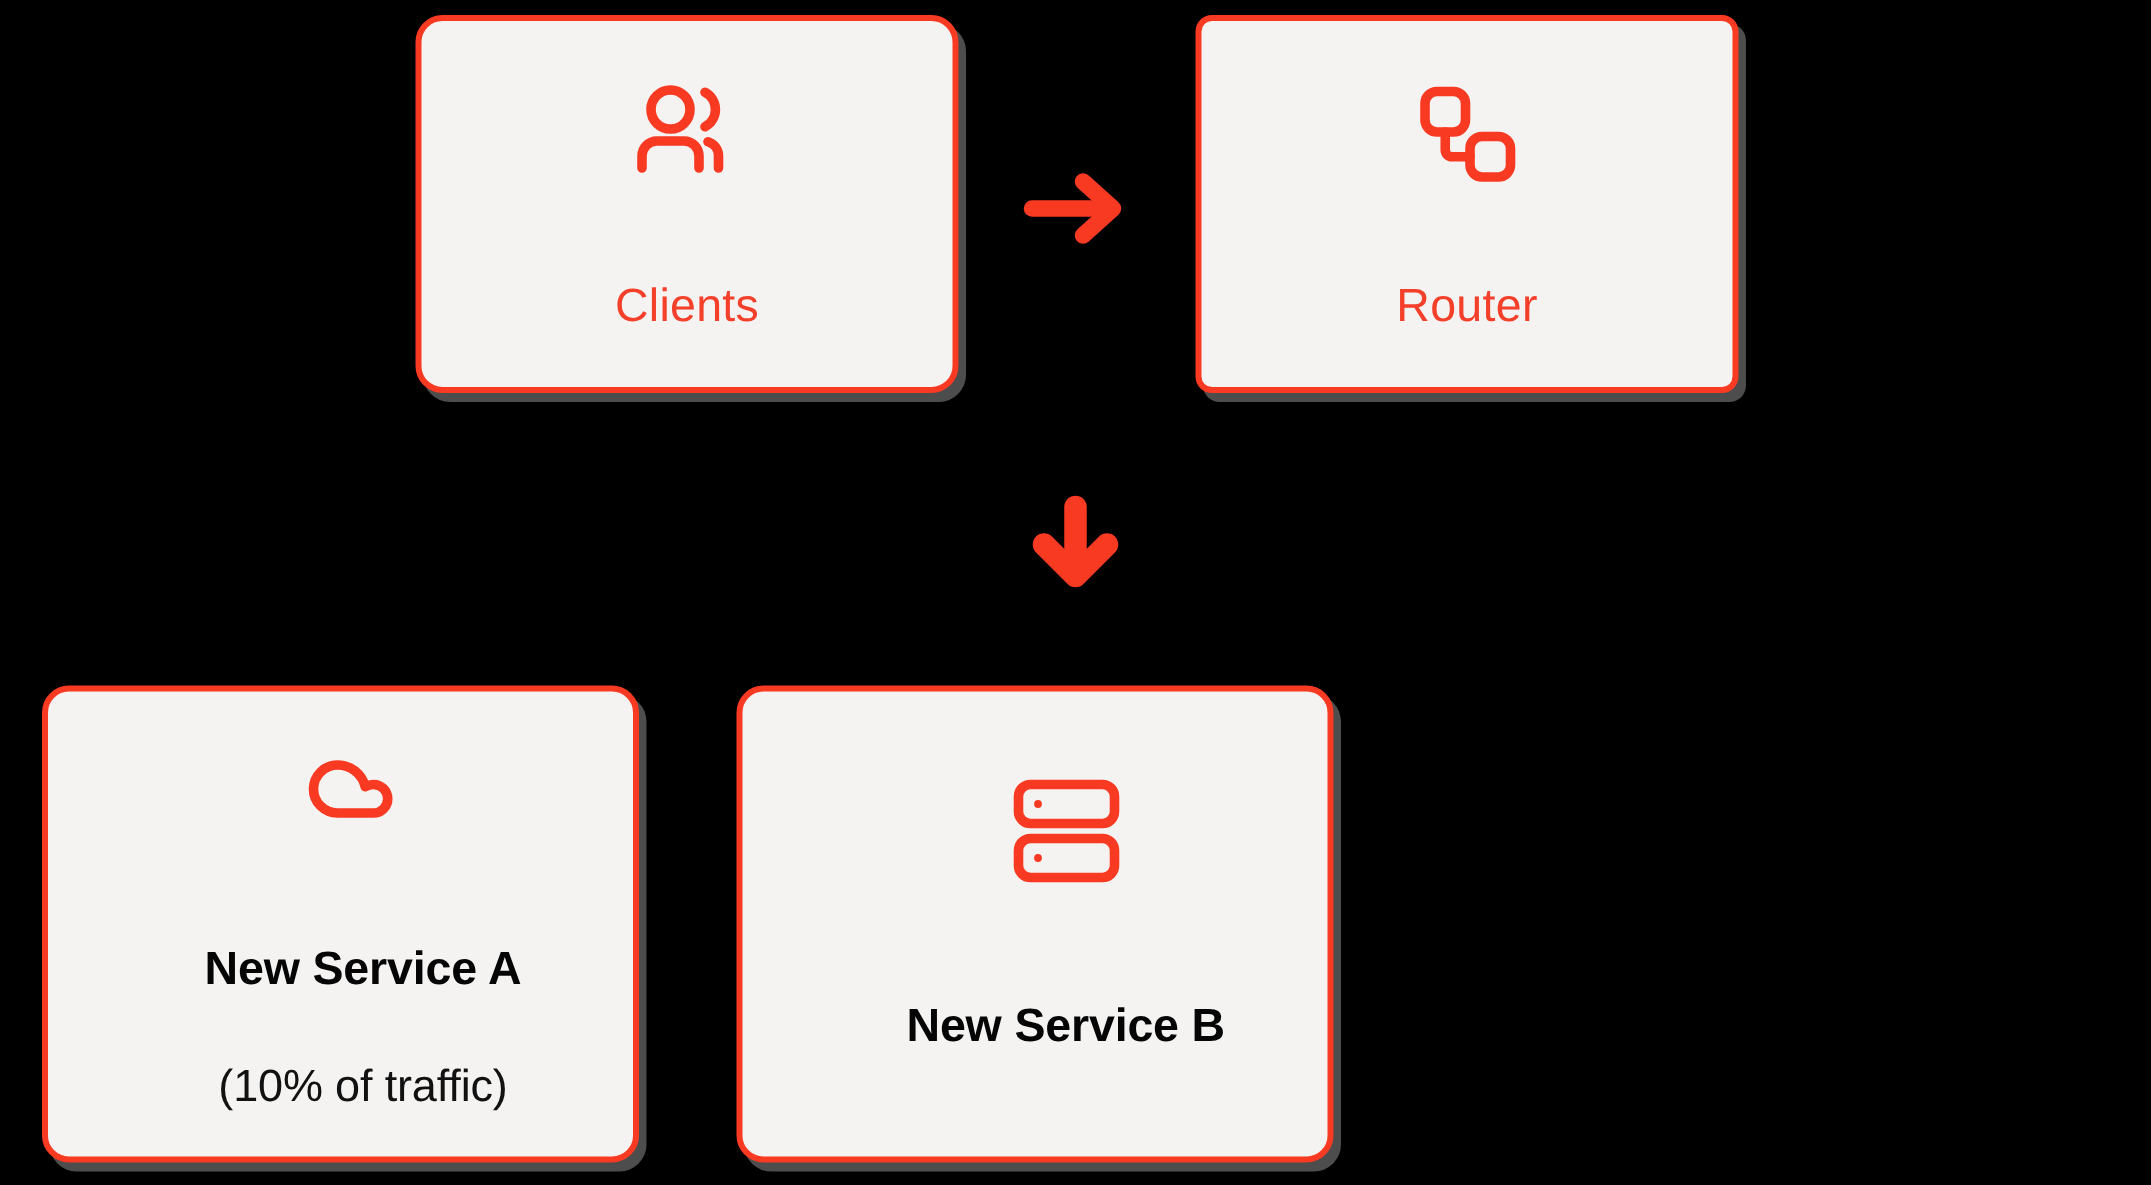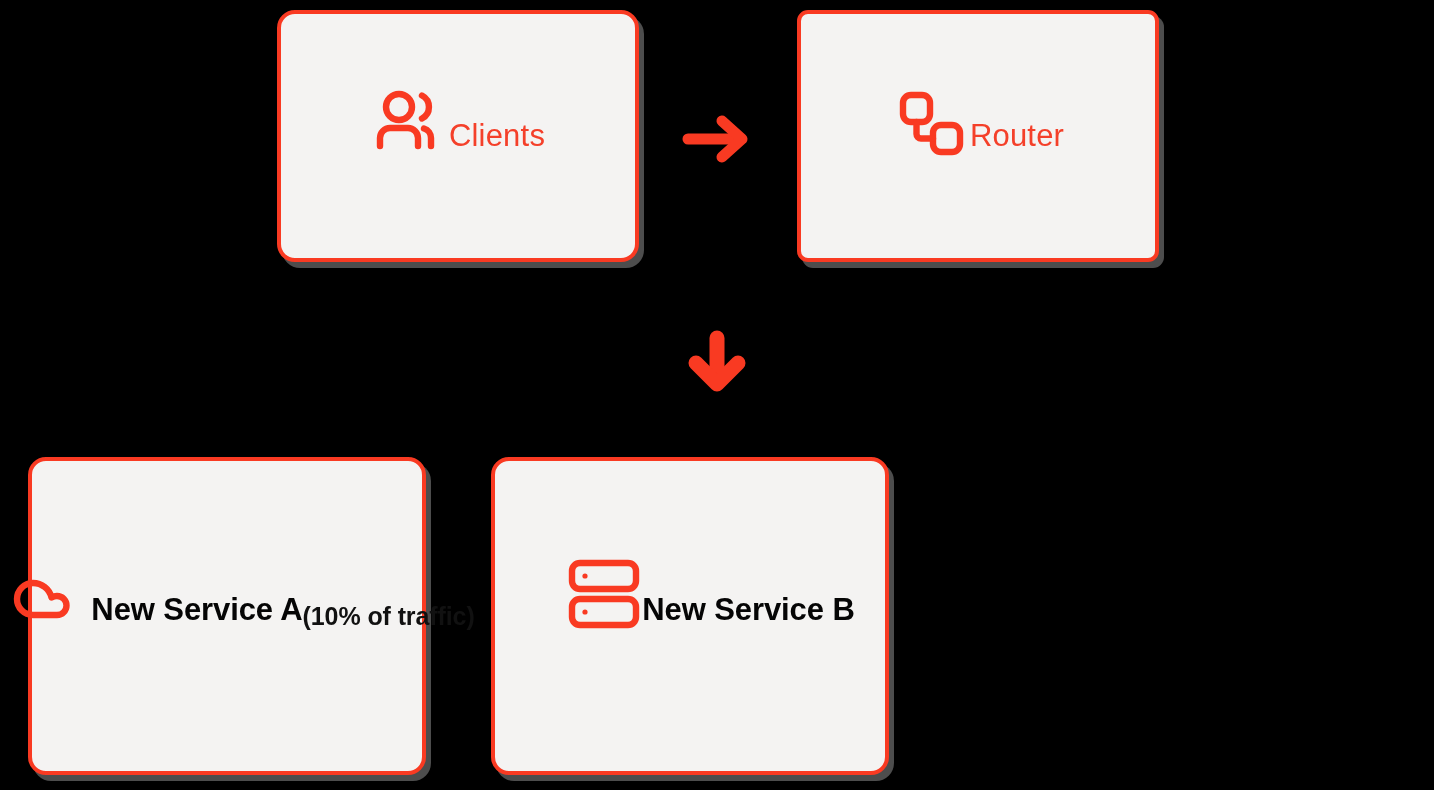--- a/index.html
+++ b/index.html
@@ -24,24 +24,25 @@
     background: #000000;
   }
 
   
   .node-card {
     position: absolute;
     background: #F4F3F2;
     border: 4px solid #F93A22;
     border-radius: 18px;
     display: flex;
-    flex-direction: row;
+    flex-direction: column;
     align-items: center;
     justify-content: center;
     box-shadow: 5px 6px 0 rgba(90, 90, 90, 0.85);
+    gap: 32px;
   }
 
   .node-icon {
     display: block;
     line-height: 0;
   }
 
   .node-label {
     text-align: center;
     white-space: nowrap;
@@ -80,22 +81,22 @@
     color: #050505;
     font-size: 31px;
     font-weight: 600;
     letter-spacing: -0.1px;
     margin-bottom: 12px;
     white-space: nowrap;
   }
 
   .bottom-card .node-subtitle {
     color: #111111;
-    font-size: 25px;
-    font-weight: 700;
+    font-size: 30px;
+    font-weight: 400;
     letter-spacing: -0.1px;
     white-space: nowrap;
   }
 
   
   .arrow {
     position: absolute;
     line-height: 0;
   }
   #arrow-clients-router { left: 676px; top: 108px; }

